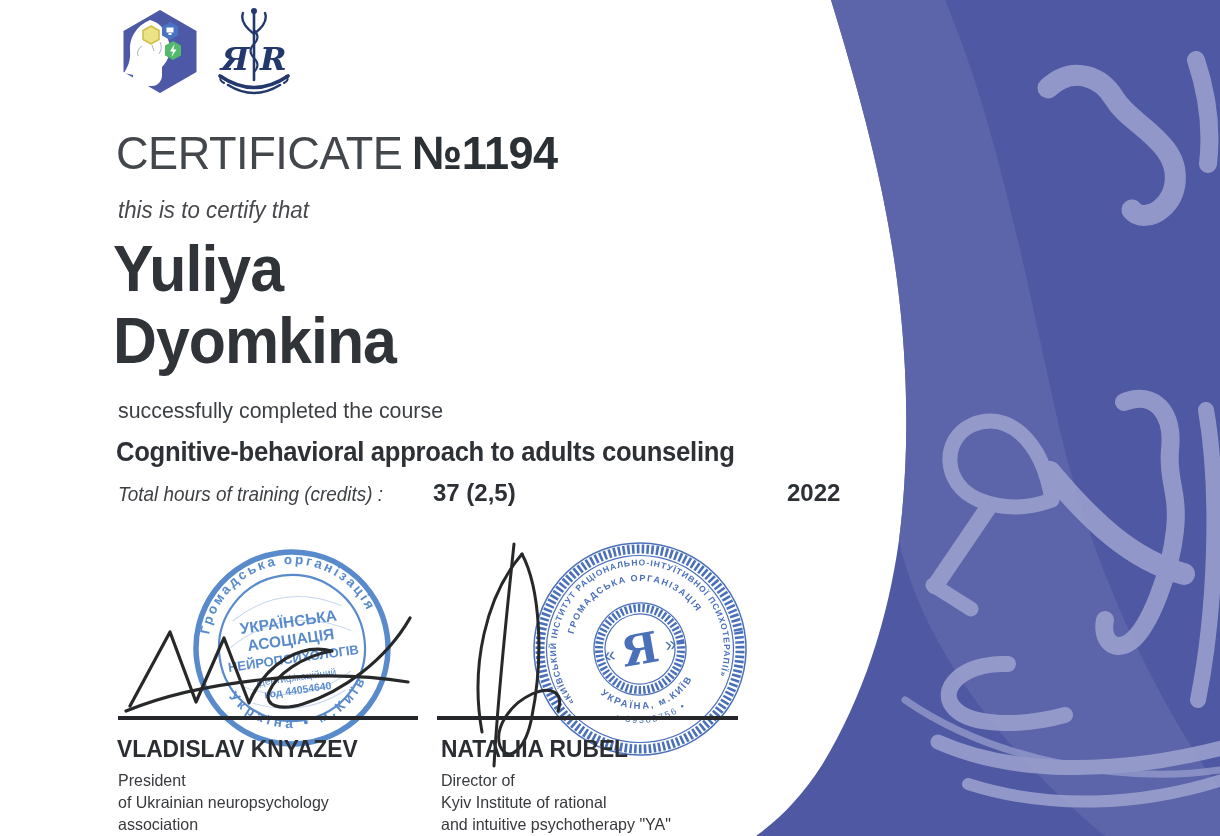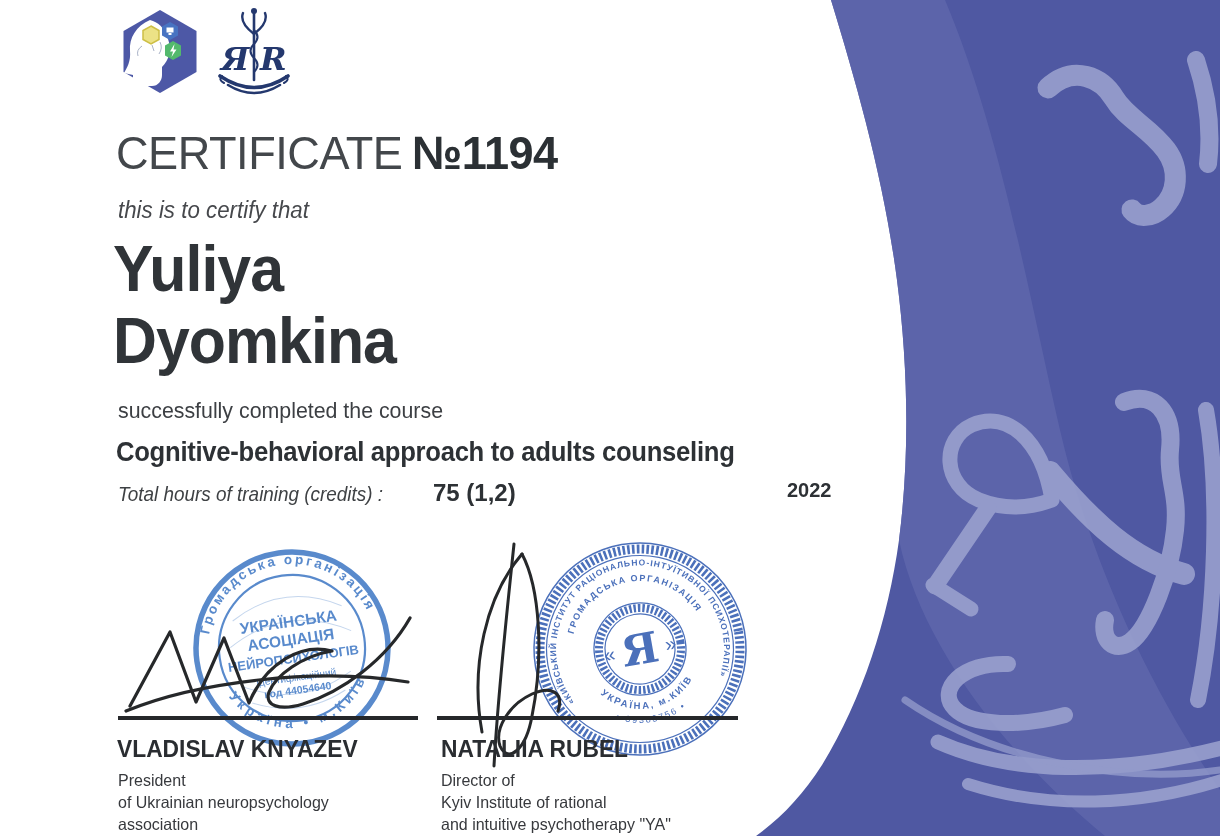--- a/index.html
+++ b/index.html
@@ -26,21 +26,21 @@
     transform:scaleX(0.97);transform-origin:0 0;}
   .recipient{left:113px;top:233px;z-index:6;font-size:64px;font-weight:800;color:#303438;
     line-height:1.13;letter-spacing:-1px;transform:scaleX(0.95);transform-origin:0 0;}
   .completion{left:118px;top:398px;z-index:6;font-size:22px;color:#3c3f43;
     transform:scaleX(0.97);transform-origin:0 0;}
   .course{left:116px;top:437px;z-index:6;font-size:27px;font-weight:700;color:#2d3135;
     letter-spacing:-0.3px;white-space:nowrap;transform:scaleX(0.95);transform-origin:0 0;}
   .hours-label{left:118px;top:482px;z-index:6;font-size:21px;font-style:italic;color:#3e4144;
     transform:scaleX(0.9);transform-origin:0 0;white-space:nowrap;}
   .hours-value{left:433px;top:479px;z-index:6;font-size:24px;font-weight:800;color:#2d3135;}
-  .year{left:787px;top:479px;z-index:6;font-size:20px;font-weight:800;color:#2d3135;}
+  .year{left:787px;top:479px;z-index:6;font-size:24px;font-weight:800;color:#2d3135;}
 
   
   .stamp-left{left:189px;top:547px;z-index:2;}
   .stamp-right{left:531px;top:540px;z-index:2;}
   .sig-left{left:116px;top:596px;z-index:5;}
   .sig-right{left:446px;top:536px;z-index:5;}
   .rule{height:4px;background:#25272a;z-index:4;}
   .rule-left{left:118px;top:716px;width:300px;}
   .rule-right{left:437px;top:716px;width:301px;}
   .sig-name{z-index:6;font-size:24px;font-weight:800;color:#2a2d31;letter-spacing:0;
@@ -108,21 +108,21 @@
   <div class="abs intro">this is to certify that</div>
 
   <div class="abs recipient">
     <div>Yuliya</div>
     <div>Dyomkina</div>
   </div>
 
   <div class="abs completion">successfully completed the course</div>
   <div class="abs course">Cognitive-behavioral approach to adults counseling</div>
   <div class="abs hours-label">Total hours of training (credits) :</div>
-  <div class="abs hours-value">75 (1,2)</div>
+  <div class="abs hours-value">37 (2,5)</div>
   <div class="abs year">2022</div>
 
   <svg class="abs stamp-left" width="206" height="202" viewBox="0 0 206 202">
     <defs>
       <path id="arcTopL" d="M19,101 A84,84 0 1 1 187,101"></path>
       <path id="arcBotL" d="M23,101 A80,80 0 0 0 183,101"></path>
     </defs>
     <g transform="rotate(-8 103 101)" fill="none" stroke="#4d82c9" opacity="0.93">
       <circle cx="103" cy="101" r="96" stroke-width="5.5"></circle>
       <circle cx="103" cy="101" r="73" stroke-width="2.2"></circle>

